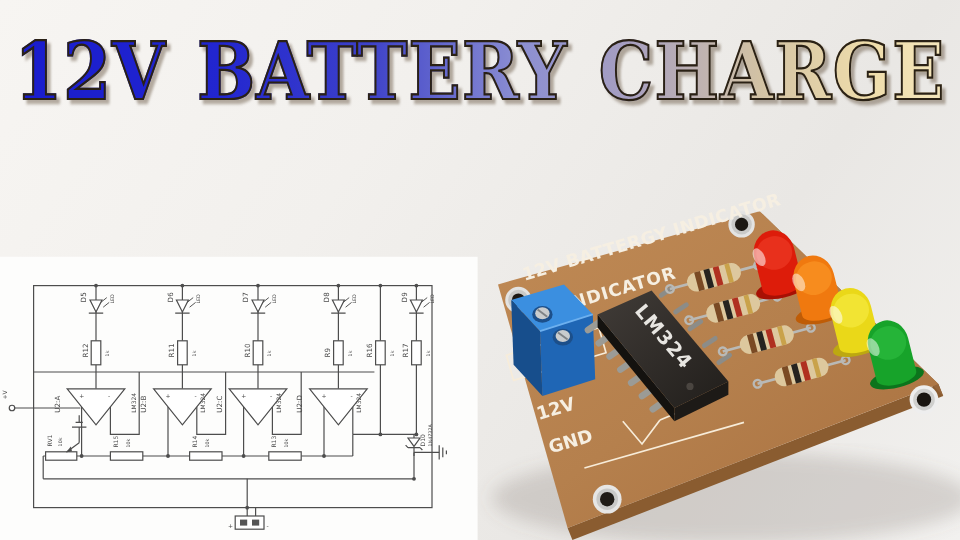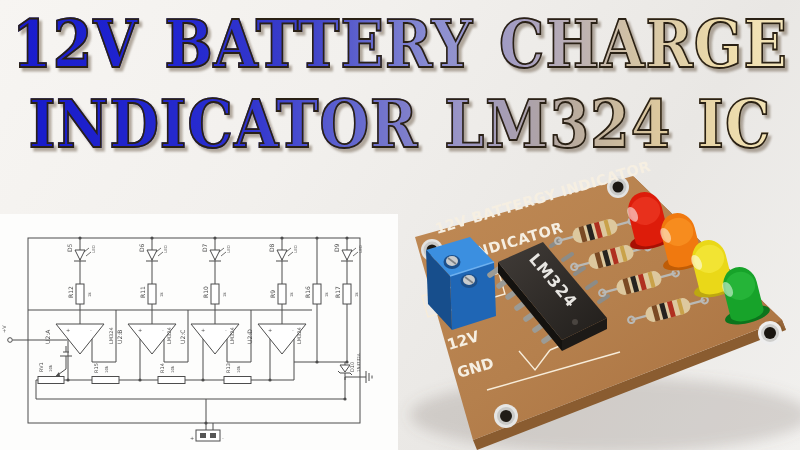--- a/index.html
+++ b/index.html
@@ -2,21 +2,21 @@
 <html><head>
 <meta charset="utf-8">
 <style>
   html,body{margin:0;padding:0;}
   .stage{
     position:relative;width:800px;height:450px;overflow:hidden;
     background:linear-gradient(125deg,#f7f5f2 0%,#f2f0ed 35%,#e9e7e4 70%,#f2f1ef 100%);
     font-family:"DejaVu Sans","Liberation Sans",sans-serif;
   }
   
-  .title-block{position:absolute;top:6px;left:0;width:800px;text-align:center;}
+  .title-block{position:absolute;top:22px;left:0;width:800px;text-align:center;}
   .title-line{
     display:inline-block;
     font-family:"DejaVu Serif","Liberation Serif",serif;
     font-weight:bold;font-size:57px;line-height:66px;letter-spacing:1px;word-spacing:5px;
     transform:scaleY(1.16);transform-origin:top center;
     -webkit-text-stroke:1.6px #2a2115;
     filter:drop-shadow(3px 3px 1px rgba(70,50,25,.38));
     color:transparent;-webkit-background-clip:text;background-clip:text;
   }
   .title-line.l1{
@@ -29,21 +29,20 @@
   svg text{font-family:"DejaVu Sans","Liberation Sans",sans-serif;}
   .schtxt{fill:#4b4b4b;}
 </style>
 </head>
 <body>
 
 <div class="stage">
 
   <div class="title-block">
     <div><span class="title-line l1">12V BATTERY CHARGE</span></div>
-    <div><span class="title-line l2">INDICATOR LM324 IC</span></div>
   </div>
 
   <svg style="position:absolute;left:0;top:212px;" width="400" height="238" viewBox="0 212 400 238">
     <rect x="0" y="214" width="398" height="236" fill="#fdfdfc"></rect>
     <g stroke="#4d4d4d" stroke-width="1" fill="none">
 
       <rect x="28" y="238" width="332" height="185"></rect>
 
       <path d="M80 238V284 M152 238V284 M215 238V284 M282 238V284 M347 238V284 M317 238V284"></path>
 

